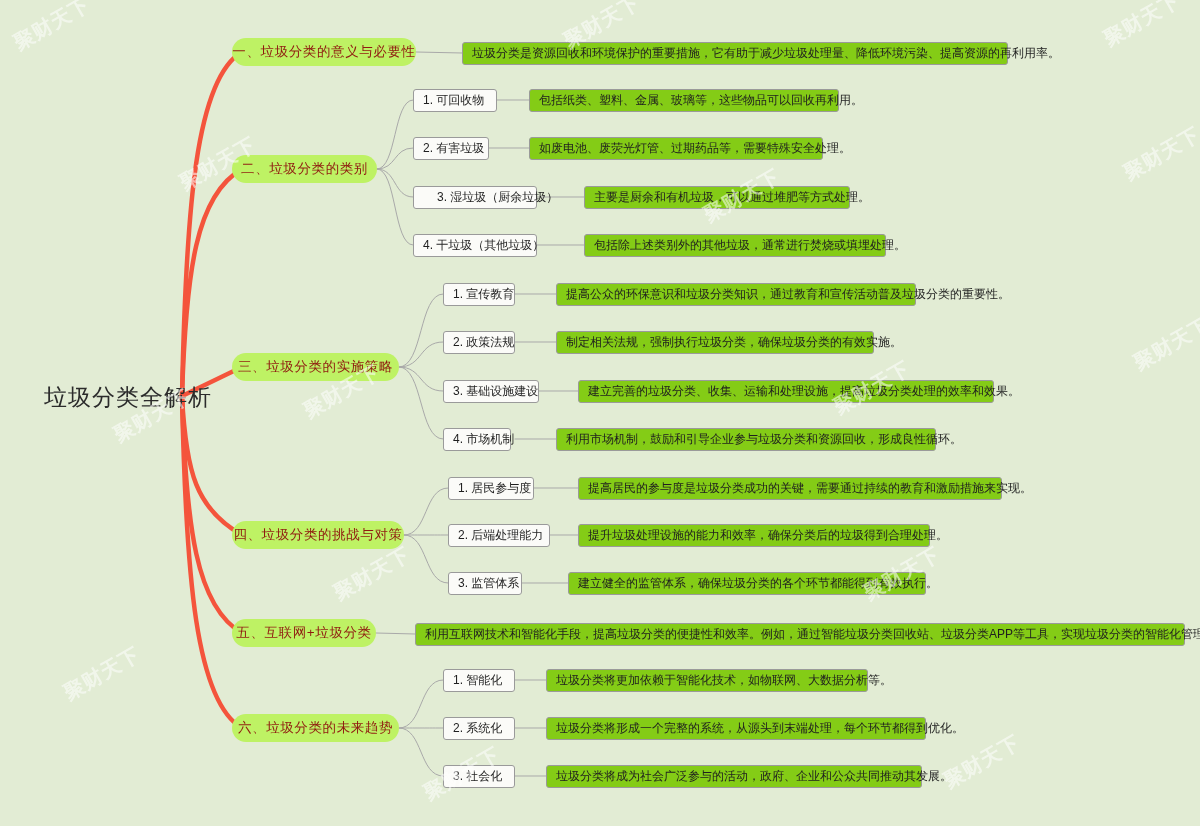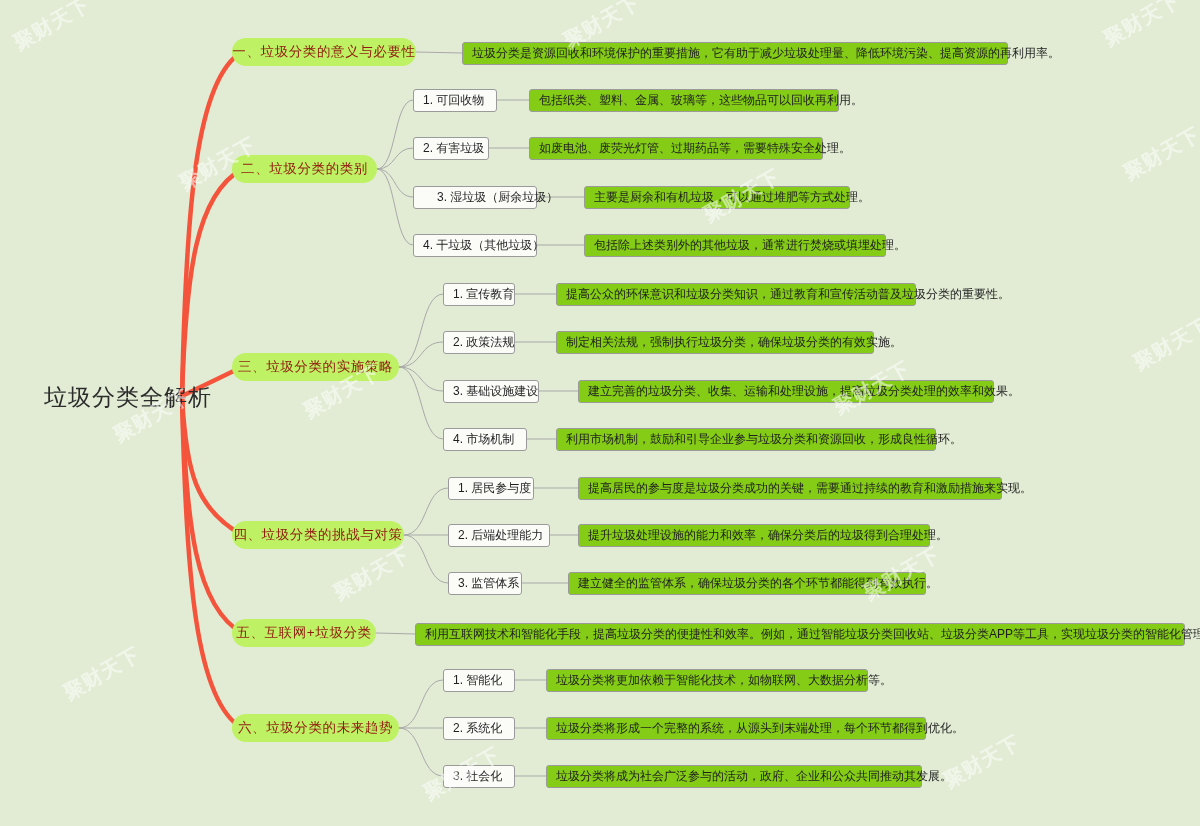--- a/index.html
+++ b/index.html
@@ -195,21 +195,21 @@
       </div>
       <div class="node box2" style="left: 443px; top: 283px; width: 72px;">
         <span>1. 宣传教育</span>
       </div>
       <div class="node box2" style="left: 443px; top: 331px; width: 72px;">
         <span>2. 政策法规</span>
       </div>
       <div class="node box2" style="left: 443px; top: 380px; width: 96px;">
         <span>3. 基础设施建设</span>
       </div>
-      <div class="node box2" style="left: 443px; top: 428px; width: 84px;">
+      <div class="node box2" style="left: 443px; top: 428px; width: 68px;">
         <span>4. 市场机制</span>
       </div>
       <div class="node box2" style="left: 448px; top: 477px; width: 86px;">
         <span>1. 居民参与度</span>
       </div>
       <div class="node box2" style="left: 448px; top: 524px; width: 102px;">
         <span>2. 后端处理能力</span>
       </div>
       <div class="node box2" style="left: 448px; top: 572px; width: 74px;">
         <span>3. 监管体系</span>

